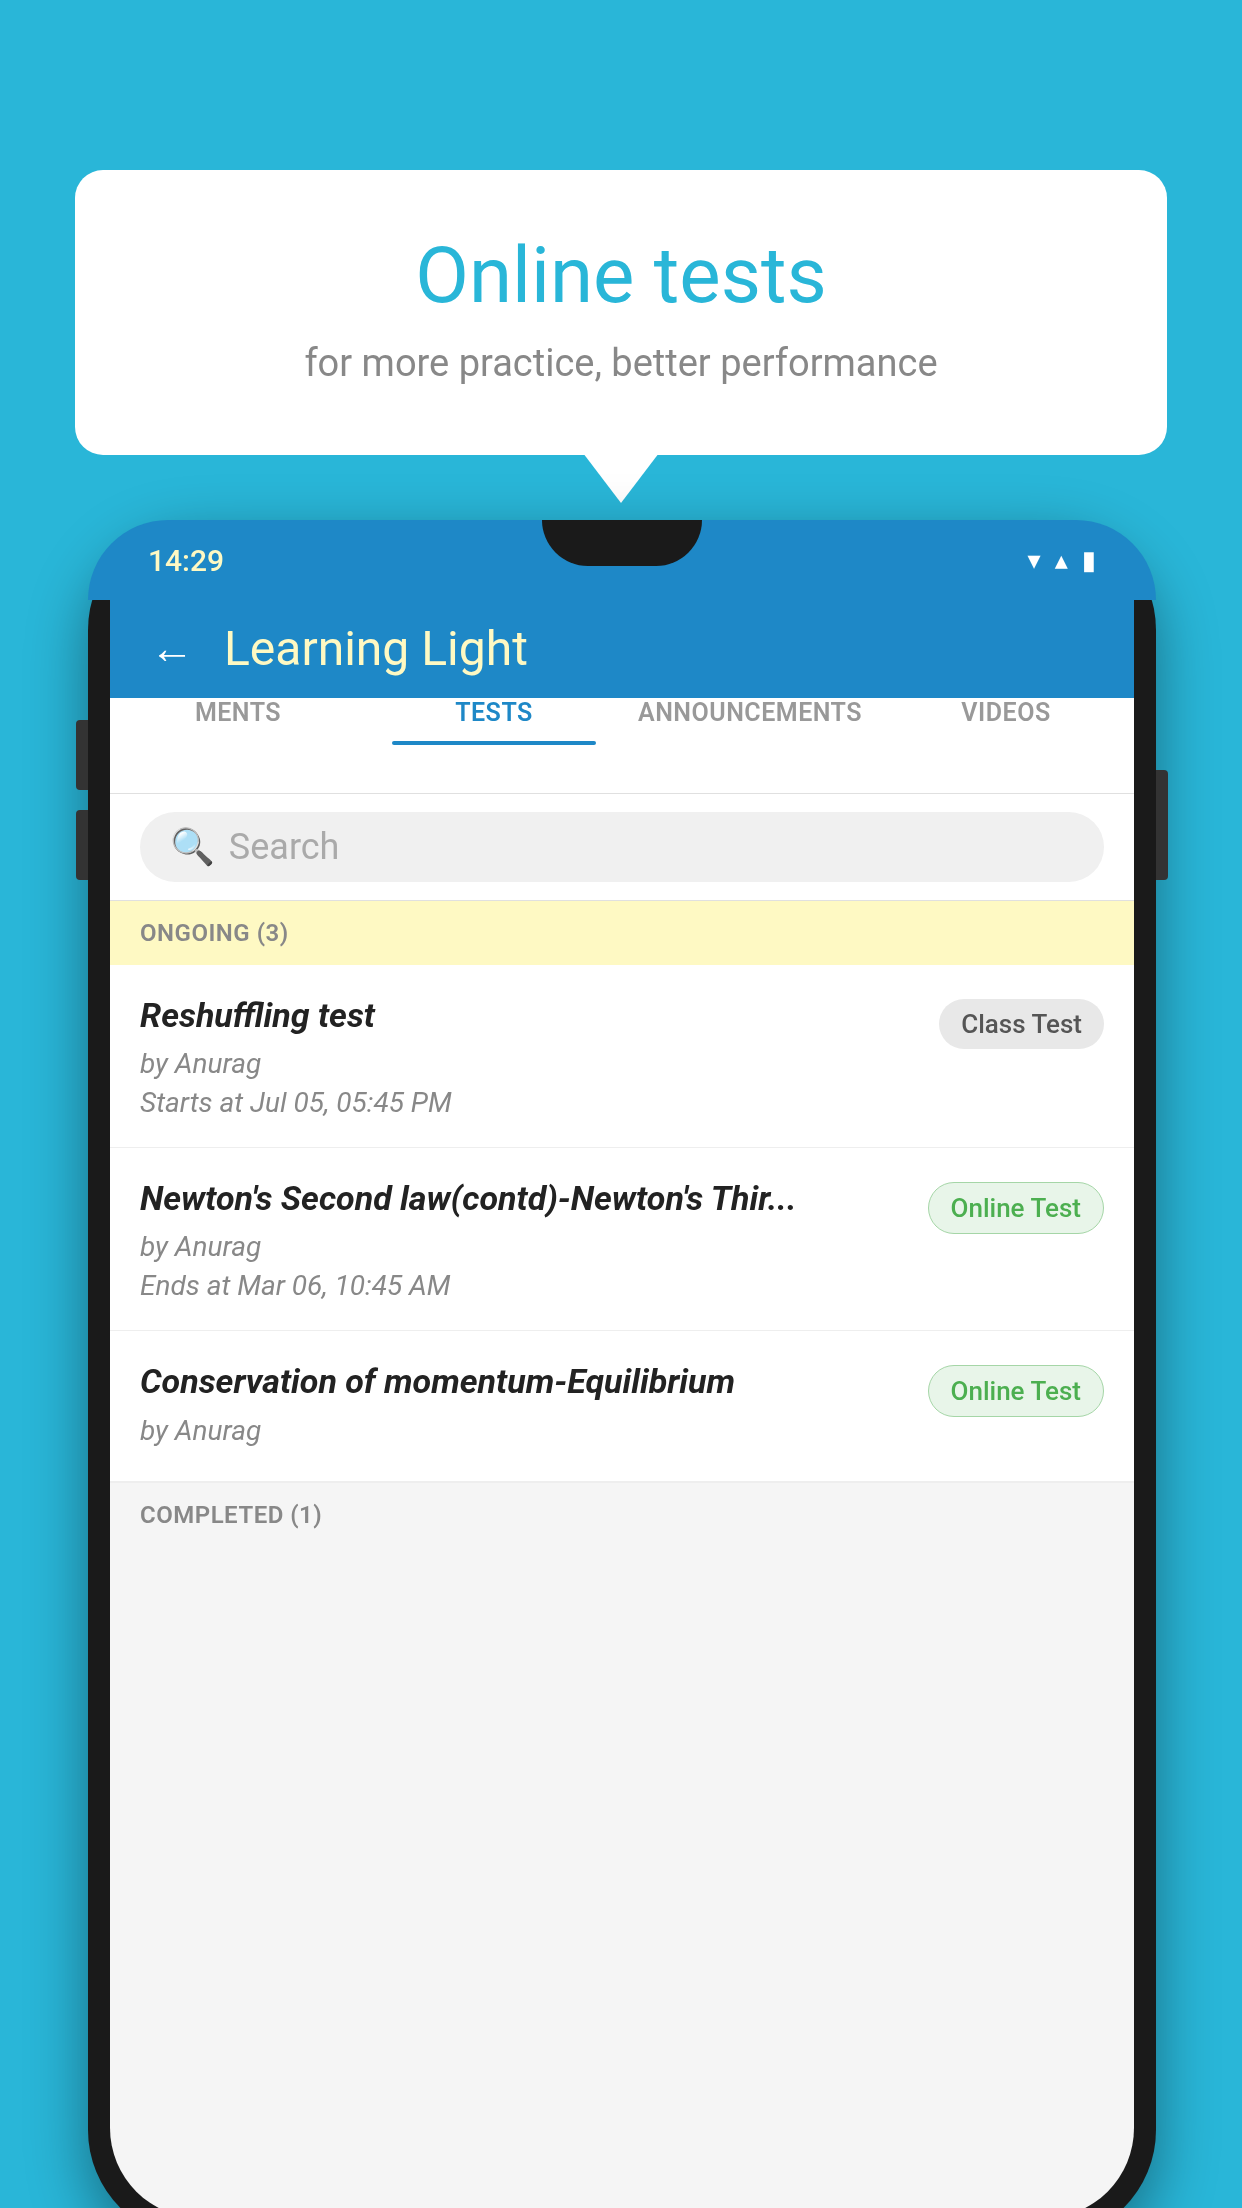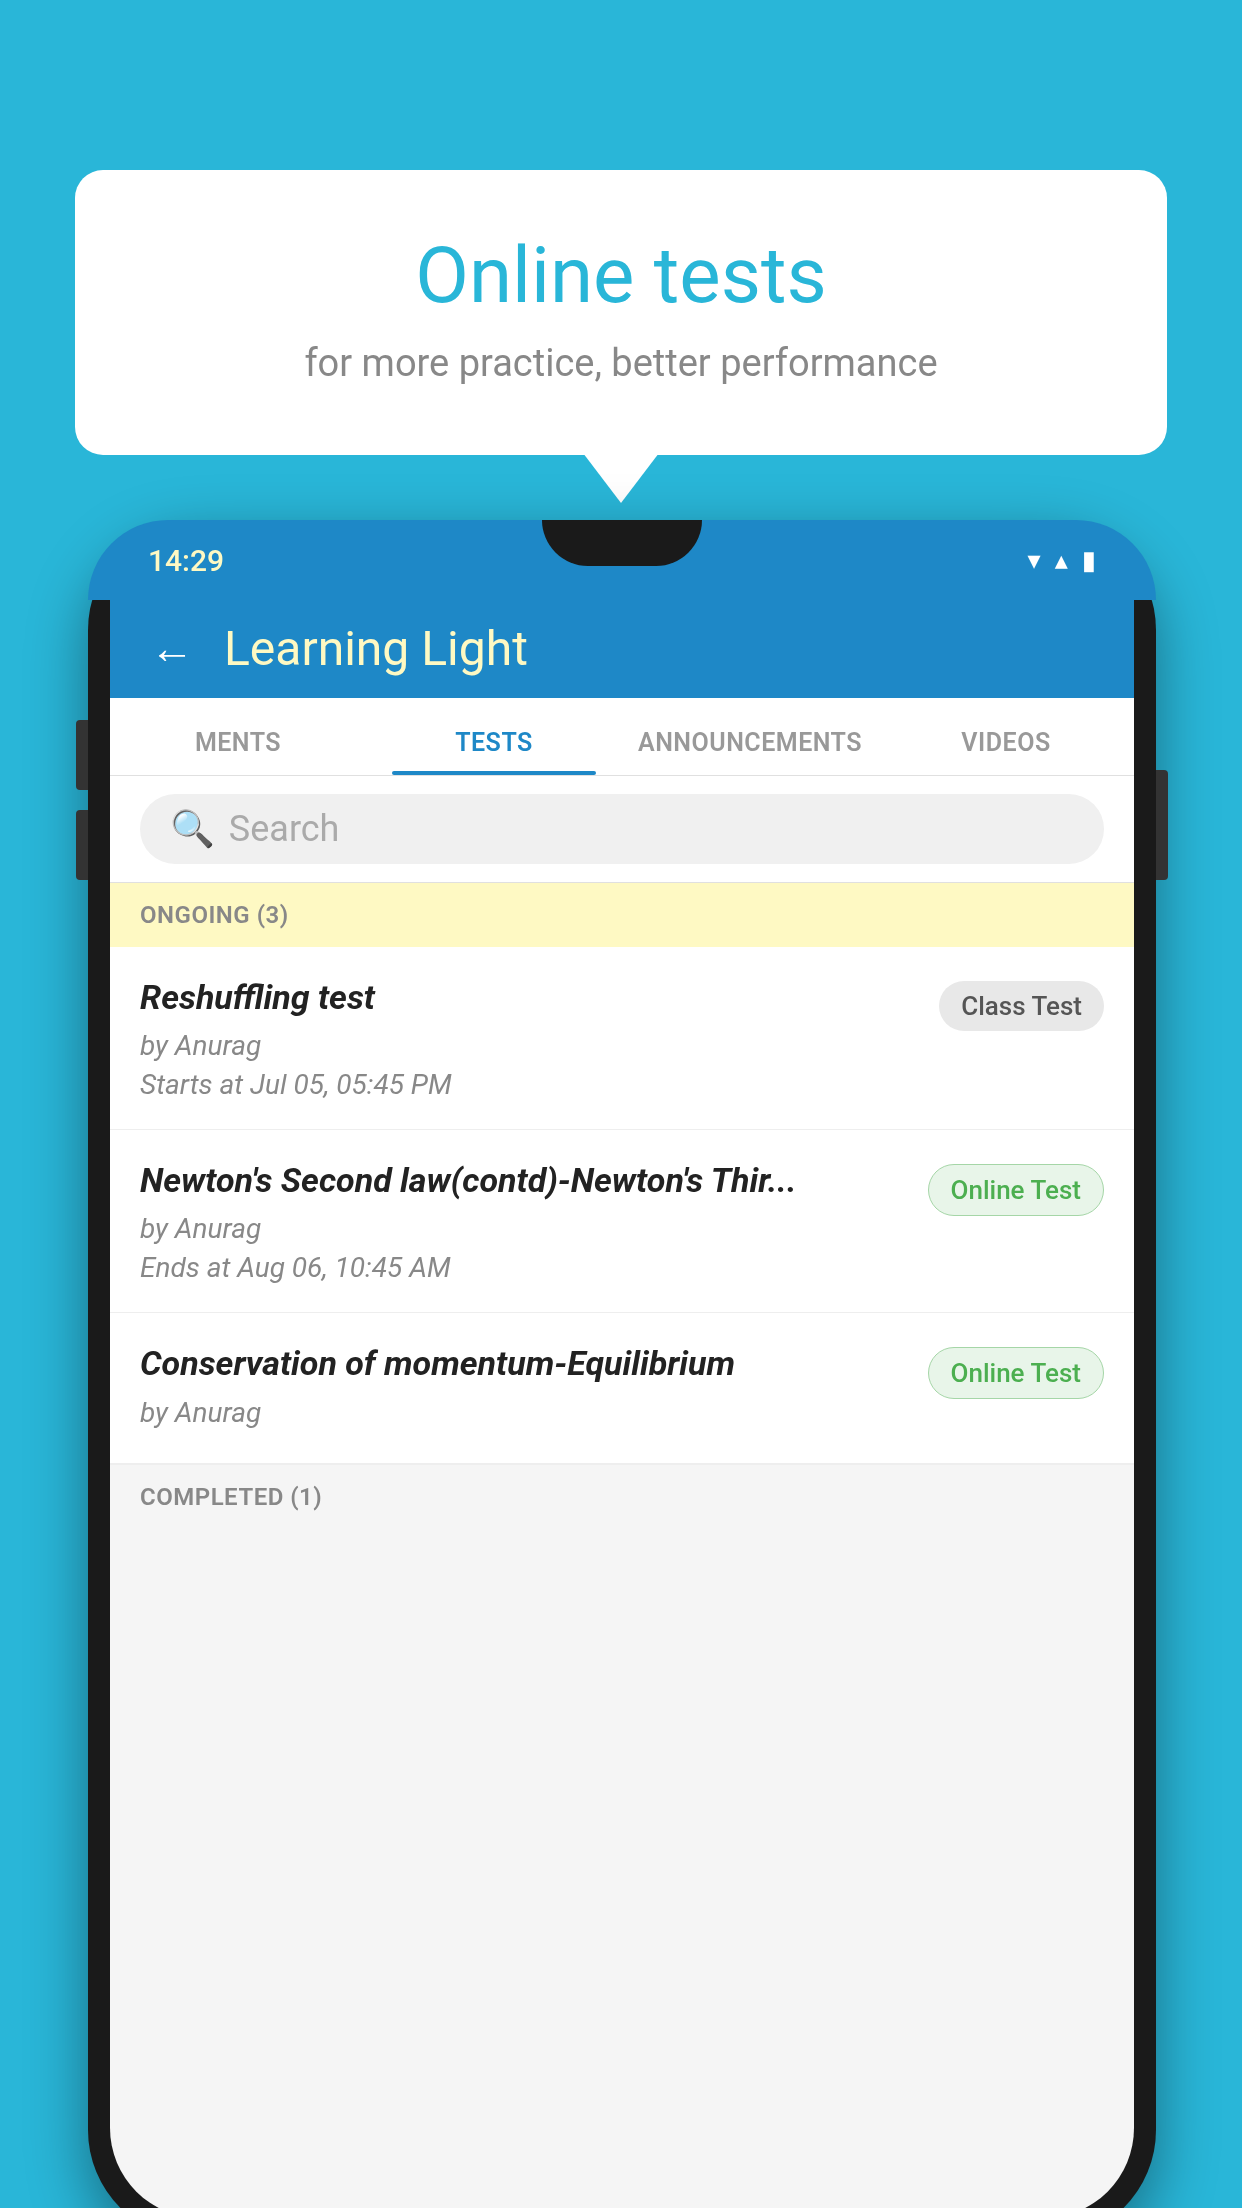--- a/index.html
+++ b/index.html
@@ -141,22 +141,22 @@
       color: #fef9c3;
       font-size: 48px;
       font-weight: 400;
     }
 
     
     .tabs-bar {
       background: white;
       display: flex;
       border-bottom: 1px solid #e0e0e0;
-      height: 78px;
-      align-items: flex-end;
+      height: 96px;
+      align-items: flex-start;
     }
 
     .tab-item {
       flex: 1;
       text-align: center;
       font-size: 25px;
       font-weight: 600;
       color: #999;
       padding-bottom: 18px;
       letter-spacing: 0.5px;
@@ -365,21 +365,21 @@
         <div class="test-by">by Anurag</div>
         <div class="test-date">Starts at  Jul 05, 05:45 PM</div>
       </div>
       <span class="test-badge badge-class">Class Test</span>
     </div>
 
     <div class="test-item">
       <div class="test-info">
         <div class="test-name">Newton's Second law(contd)-Newton's Thir...</div>
         <div class="test-by">by Anurag</div>
-        <div class="test-date">Ends at  Aug 06, 10:45 AM</div>
+        <div class="test-date">Ends at  Mar 06, 10:45 AM</div>
       </div>
       <span class="test-badge badge-online">Online Test</span>
     </div>
 
     <div class="test-item">
       <div class="test-info">
         <div class="test-name">Conservation of momentum-Equilibrium</div>
         <div class="test-by">by Anurag</div>
       </div>
       <span class="test-badge badge-online">Online Test</span>

